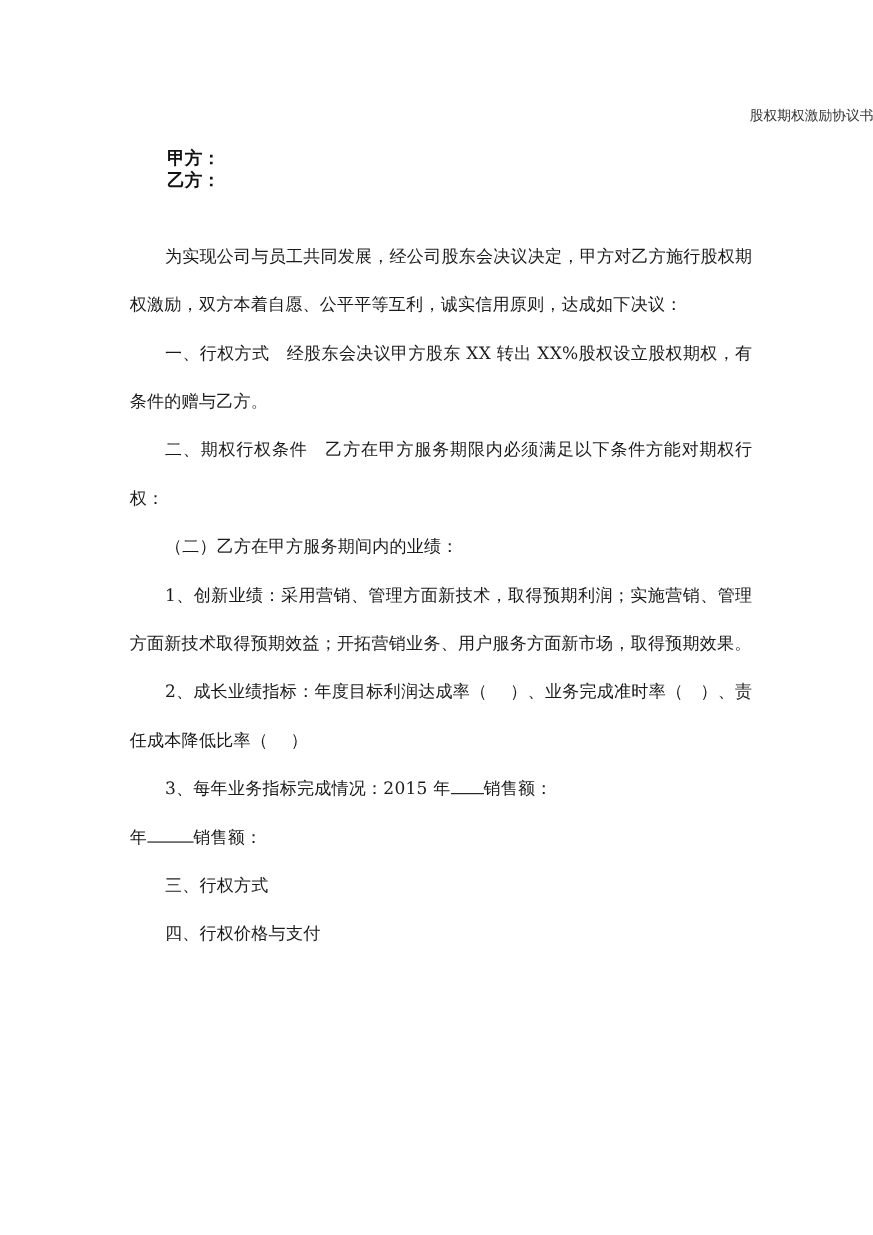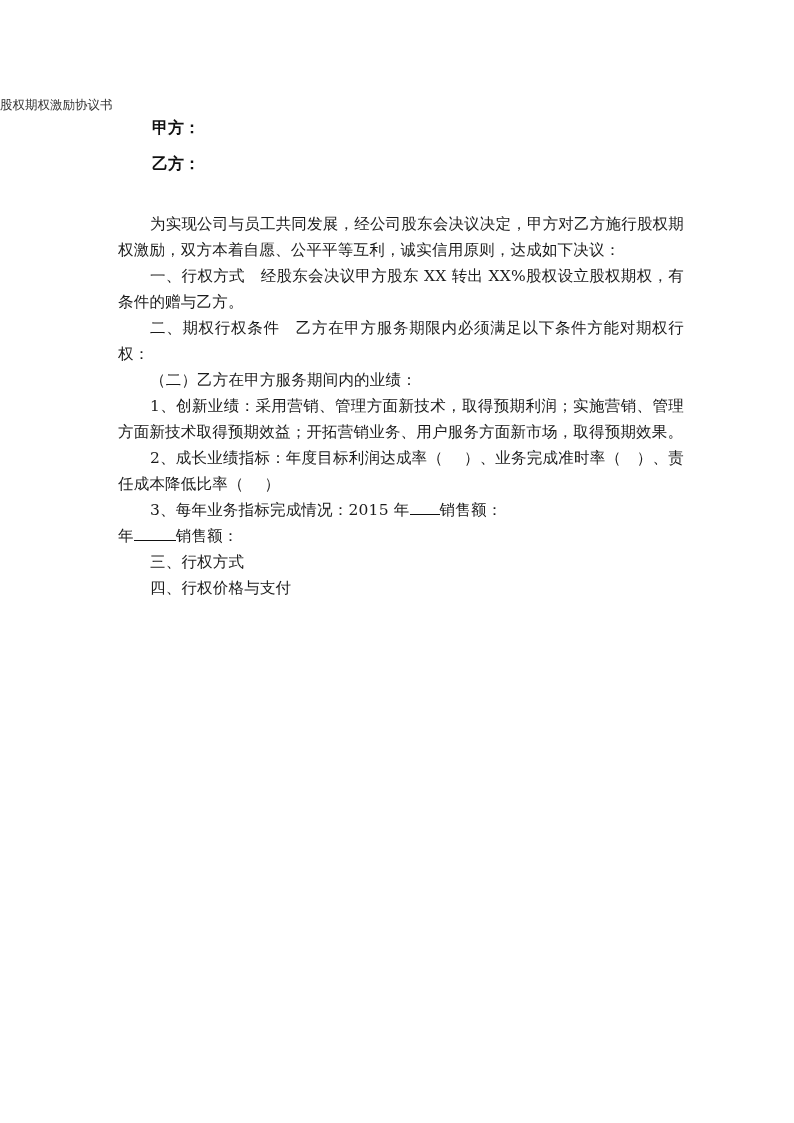--- a/index.html
+++ b/index.html
@@ -3,38 +3,38 @@
 <meta charset="utf-8">
 <style>
   html, body { margin: 0; padding: 0; background: #ffffff; }
   body {
     width: 794px; height: 1123px; position: relative; overflow: hidden;
     font-family: "DejaVu Serif", "Liberation Serif", serif;
     color: #1a1a1a;
   }
   .title {
     position: absolute; top: 97px; left: 0; width: 794px;
-    text-align: left; font-size: 12.5px; color: #333;
+    text-align: right; font-size: 12.5px; color: #333;
   }
   .party {
     position: absolute; left: 152px; font-size: 16px; font-weight: bold; color: #111;
   }
   .doc {
     position: absolute; left: 118px; top: 211px; width: 566px;
-    font-size: 15.5px; line-height: 26px; letter-spacing: 0.2px;
+    font-size: 15.5px; line-height: 44px; letter-spacing: 0.2px;
   }
   .doc p { margin: 0; text-align: justify; text-indent: 32px; }
   .doc p.noindent { text-indent: 0; }
   .blank { display: inline-block; border-bottom: 1px solid #111; height: 14px; vertical-align: baseline; }
 </style>
 </head>
 <body>
 
 <div class="title">股权期权激励协议书</div>
-<div class="party" style="top:118px;">甲方：</div>
+<div class="party" style="top:134px;">甲方：</div>
 <div class="party" style="top:154px;">乙方：</div>
 
 <div class="doc">
   <p>为实现公司与员工共同发展，经公司股东会决议决定，甲方对乙方施行股权期权激励，双方本着自愿、公平平等互利，诚实信用原则，达成如下决议：</p>
   <p>一、行权方式　经股东会决议甲方股东 XX 转出 XX%股权设立股权期权，有条件的赠与乙方。</p>
   <p>二、期权行权条件　乙方在甲方服务期限内必须满足以下条件方能对期权行权：</p>
   <p>（二）乙方在甲方服务期间内的业绩：</p>
   <p>1、创新业绩：采用营销、管理方面新技术，取得预期利润；实施营销、管理方面新技术取得预期效益；开拓营销业务、用户服务方面新市场，取得预期效果。</p>
   <p>2、成长业绩指标：年度目标利润达成率（　 ）、业务完成准时率（　）、责任成本降低比率（　 ）</p>
   <p>

